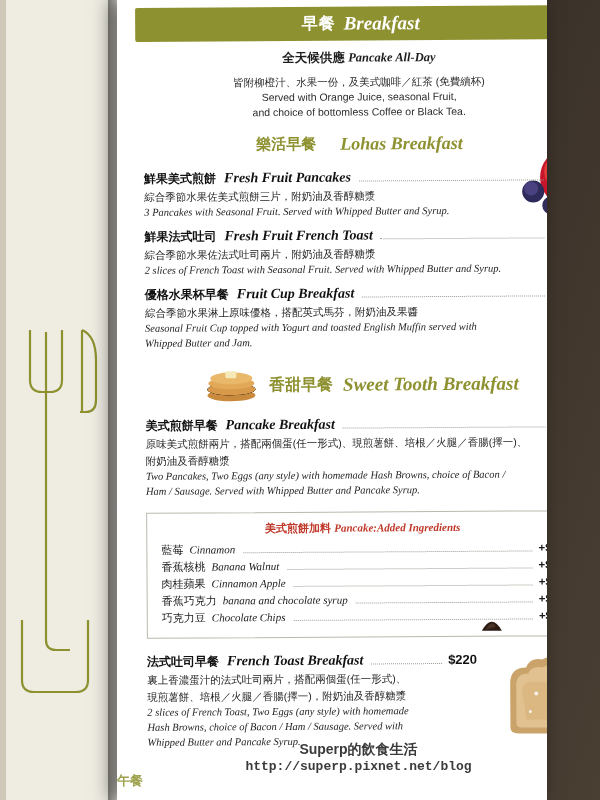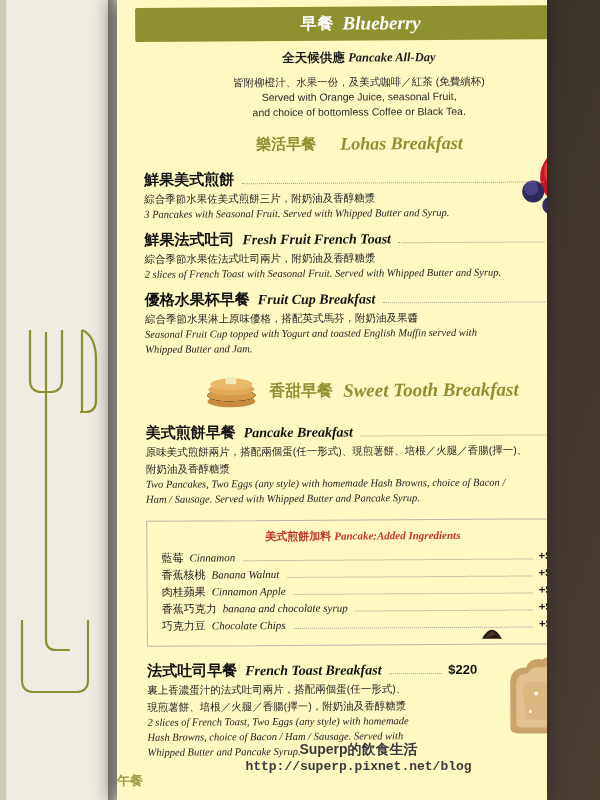--- a/index.html
+++ b/index.html
@@ -15,21 +15,21 @@
     background:
       linear-gradient(110deg,#1d1815 0%,#262019 35%,#3a3129 60%,#4a3f33 100%);
   }
   .dark-top{
     position:absolute;left:0;top:0;width:135px;height:12px;background:#120f0d;
   }
   
   .menu{
     position:absolute;
     left:117px;top:0;width:430px;height:800px;
-    background:#fef9c3;
+    background:#ffffff;
     box-shadow:-6px 0 18px rgba(0,0,0,.55);
     overflow:hidden;
   }
   .menu-inner{
     position:absolute;left:0;top:0;width:483px;height:800px;
     transform:rotate(-0.35deg);
     transform-origin:top left;
   }
   
   .placemat{
@@ -64,21 +64,21 @@
   }
   .section-title .cn{color:#8e9130;font-size:15px;font-weight:bold;}
   .section-title .en{color:#8e9130;font-size:18px;font-weight:bold;font-family:"Liberation Serif",serif;font-style:italic;margin-left:16px;}
 
   .items{padding:6px 22px 0 26px;}
   .item{margin-top:9px;position:relative;}
   .item-head{
     display:flex;align-items:baseline;
     font-size:12.5px;color:#111;
   }
-  .item-head .cn{font-weight:bold;font-size:15px;white-space:nowrap;}
+  .item-head .cn{font-weight:bold;font-size:12px;white-space:nowrap;}
   .item-head .en{
     font-weight:bold;font-size:14px;margin-left:8px;white-space:nowrap;
     font-family:"Liberation Serif",serif;font-style:italic;
   }
   .dots{
     flex:1;border-bottom:1.5px dotted #9a9a90;margin:0 6px 4px 8px;height:1px;
   }
   .price{font-size:13px;font-weight:bold;white-space:nowrap;}
   .desc-cn{font-size:10.5px;line-height:15px;color:#1f1f1f;margin-top:2px;}
   .desc-en{font-size:10.5px;line-height:15px;color:#1f1f1f;font-family:"Liberation Serif",serif;font-style:italic;}
@@ -153,21 +153,21 @@
     <path d="M22 620 L22 680 Q22 692 34 692 L76 692 Q88 692 88 680 L88 620"></path>
   </g>
 </svg>
 <div class="sheet-left-edge"></div>
 
 <div class="menu">
  <div class="menu-inner">
 
   <div class="band">
     <span class="cn">早餐</span>
-    <span class="en">Blueberry</span>
+    <span class="en">Breakfast</span>
   </div>
 
   <div class="center served">
     <span>全天候供應</span>
     <span class="en">Pancake All-Day</span>
   </div>
 
   <div class="center subnote">
     <div>皆附柳橙汁、水果一份，及美式咖啡／紅茶 (免費續杯)</div>
     <div>Served with Orange Juice, seasonal Fruit,</div>
@@ -186,20 +186,21 @@
     <circle cx="26" cy="44" r="11" fill="#2e2a5a"></circle>
     <circle cx="24" cy="41" r="7" fill="#4a4280"></circle>
     <circle cx="44" cy="58" r="9" fill="#332d5e"></circle>
     <circle cx="69" cy="55" r="8" fill="#2b2750"></circle>
   </svg>
 
   <div class="items">
     <div class="item">
       <div class="item-head">
         <span class="cn">鮮果美式煎餅</span>
+        <span class="en">Fresh Fruit Pancakes</span>
         <span class="dots"></span>
         <span class="price">$220</span>
       </div>
       <div class="desc-cn">綜合季節水果佐美式煎餅三片，附奶油及香醇糖漿</div>
       <div class="desc-en">3 Pancakes with Seasonal Fruit. Served with Whipped Butter and Syrup.</div>
     </div>
 
     <div class="item">
       <div class="item-head">
         <span class="cn">鮮果法式吐司</span>

